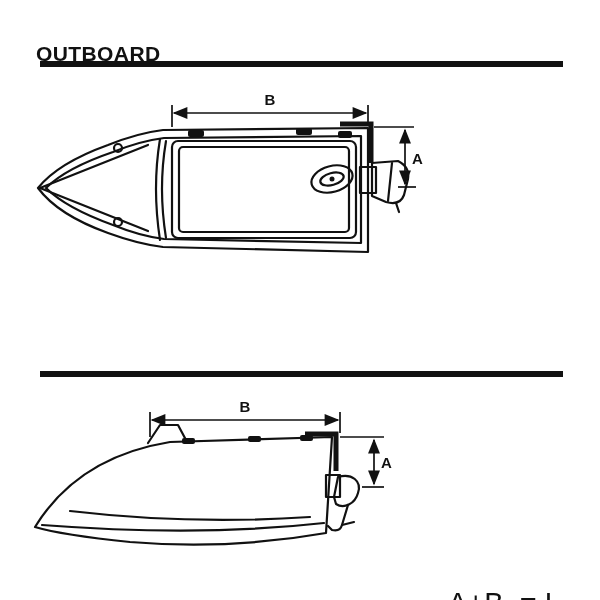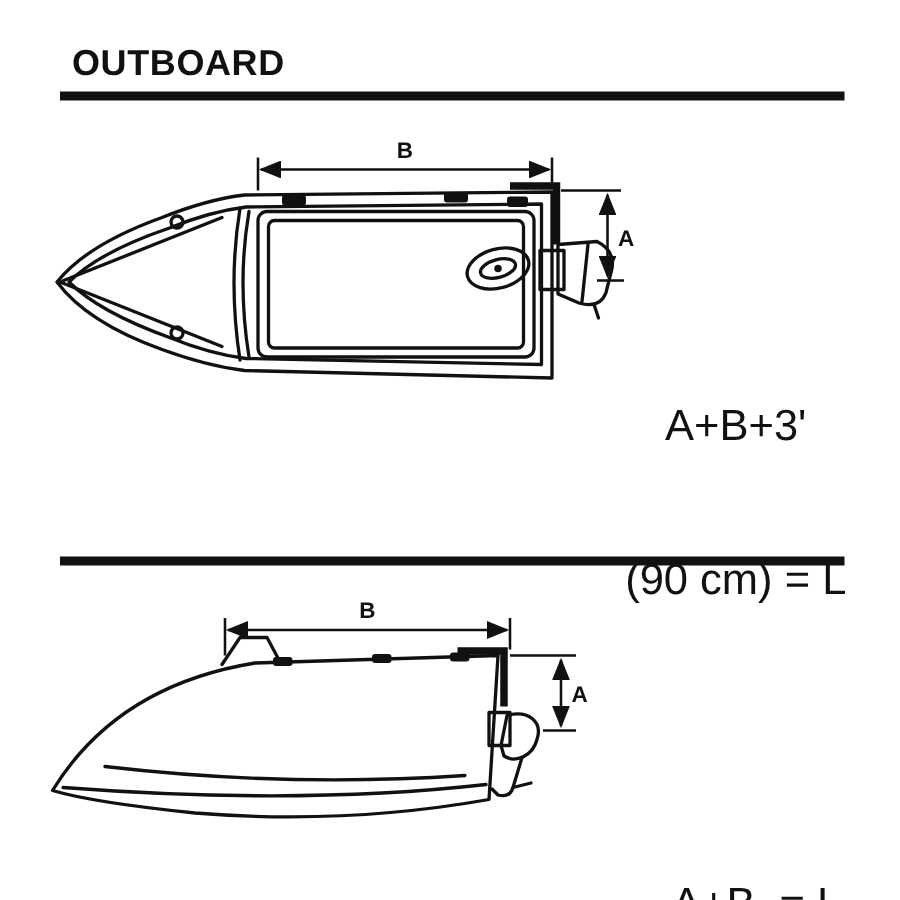--- a/index.html
+++ b/index.html
@@ -1,22 +1,22 @@
 <!DOCTYPE html>
 <html><head>
 <meta charset="utf-8">
 <style>
   html,body{margin:0;padding:0;background:#ffffff;}
   .canvas{
     position:relative;width:600px;height:600px;background:#ffffff;overflow:hidden;
     font-family:"Liberation Sans",sans-serif;color:#111111;
   }
   .heading{
-    position:absolute;left:48px;font-size:24px;font-weight:800;letter-spacing:.4px;
-    color:#111111;white-space:nowrap;
+    position:absolute;left:36px;font-size:21px;font-weight:800;letter-spacing:.4px;
+    color:#111111;white-space:nowrap;margin-top:13px;
   }
   .h1a{top:29px;}
   .h2a{top:339px;}
   .rule{position:absolute;left:40px;width:523px;height:6px;background:#111111;}
   .r1{top:61px;}
   .r2{top:371px;}
   .diag{position:absolute;left:0;}
   .d1{top:75px;}
   .d2{top:385px;}
   .formula{
@@ -78,24 +78,20 @@
     <text x="270" y="30" font-size="15" text-anchor="middle">B</text>
 
     <g stroke="#111111" stroke-width="1.7" fill="none">
       <path d="M 374,52 L 414,52"></path>
       <path d="M 398,112 L 416,112"></path>
       <path d="M 405,55 L 405,109" marker-start="url(#ar1)" marker-end="url(#ar1)"></path>
     </g>
     <text x="412" y="89" font-size="15" text-anchor="start">A</text>
   </svg>
 
-  <div class="formula f1">
-    <div>A+B+3'</div>
-    <div>(90 cm) = L</div>
-  </div>
 
   <div class="rule r2"></div>
 
   <svg class="diag d2" width="600" height="190" viewBox="0 0 600 190">
     <defs>
       <marker id="ar2" viewBox="0 0 10 8" refX="9" refY="4" markerWidth="9" markerHeight="7" orient="auto-start-reverse">
         <path d="M0,0 L10,4 L0,8 Z" fill="#111111"></path>
       </marker>
     </defs>
 

